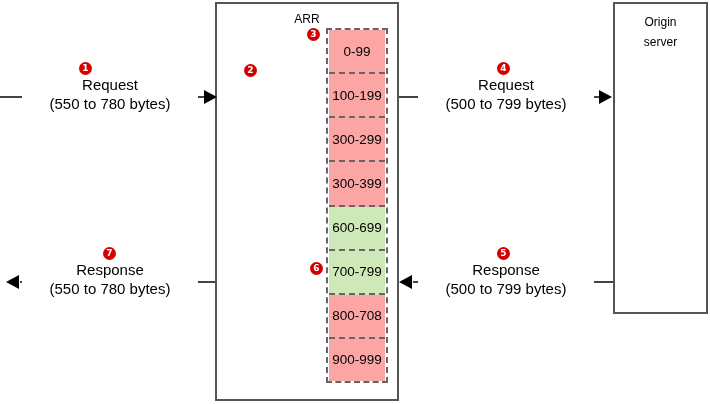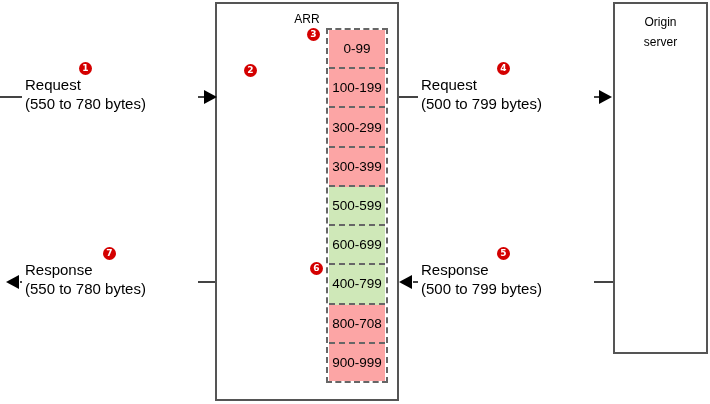--- a/index.html
+++ b/index.html
@@ -29,21 +29,21 @@
   #arr-box {
     left: 215px;
     top: 2px;
     width: 184px;
     height: 399px;
   }
   #origin-box {
     left: 613px;
     top: 2px;
     width: 95px;
-    height: 352px;
+    height: 312px;
     text-decoration: underline;
   }
   .box-title {
     position: absolute;
     left: 0;
     right: 0;
     text-align: center;
     font-size: 12px;
     line-height: 20px;
     white-space: pre-line;
@@ -100,21 +100,21 @@
   }
   .arrowhead.left {
     border-top: 7px solid transparent;
     border-bottom: 7px solid transparent;
     border-right: 13px solid #000000;
   }
 
   
   .flow-label {
     position: absolute;
-    text-align: left;
+    text-align: center;
     font-size: 15px;
     line-height: 19px;
     background: #ffffff;
     padding: 0 3px;
     white-space: nowrap;
   }
   .flow-label .ln1 { display: block; }
   .flow-label .ln2 { display: block; }
 
   
@@ -139,23 +139,22 @@
 
   <div class="box" id="arr-box">
     <div class="box-title" id="arr-title">ARR</div>
   </div>
 
   <div id="cache-column">
     <div class="cache-cell">0-99</div>
     <div class="cache-cell">100-199</div>
     <div class="cache-cell">300-299</div>
     <div class="cache-cell">300-399</div>
-    <div class="cache-cell hit">500-599</div>
     <div class="cache-cell hit">600-699</div>
-    <div class="cache-cell hit">400-799</div>
+    <div class="cache-cell hit">700-799</div>
     <div class="cache-cell">800-708</div>
     <div class="cache-cell">900-999</div>
   </div>
 
   <div class="box" id="origin-box">
     <div class="box-title" id="origin-title">Origin
 server</div>
   </div>
 
   <div class="hline" style="left:0px; top:96px; width:118px;"></div>

